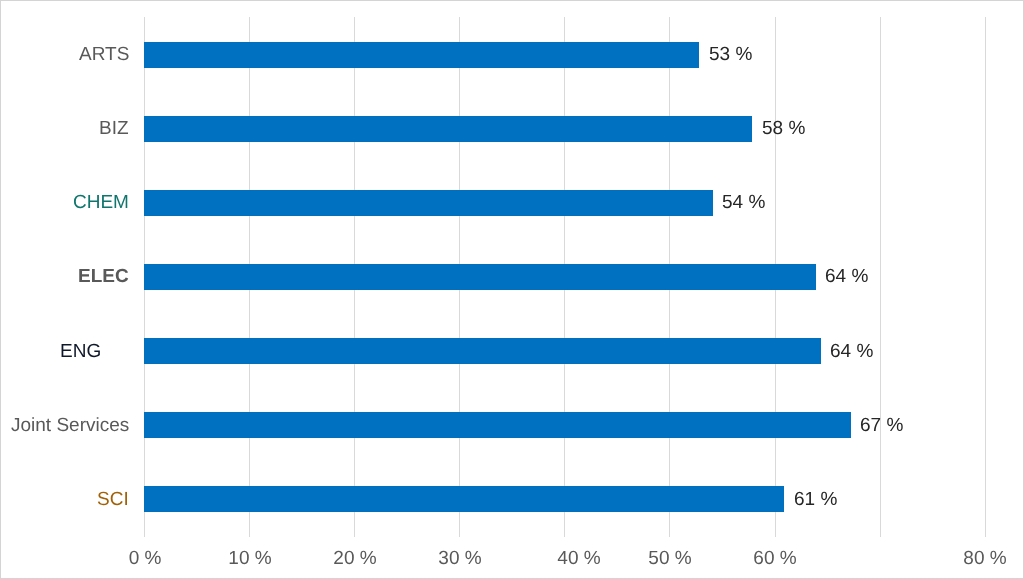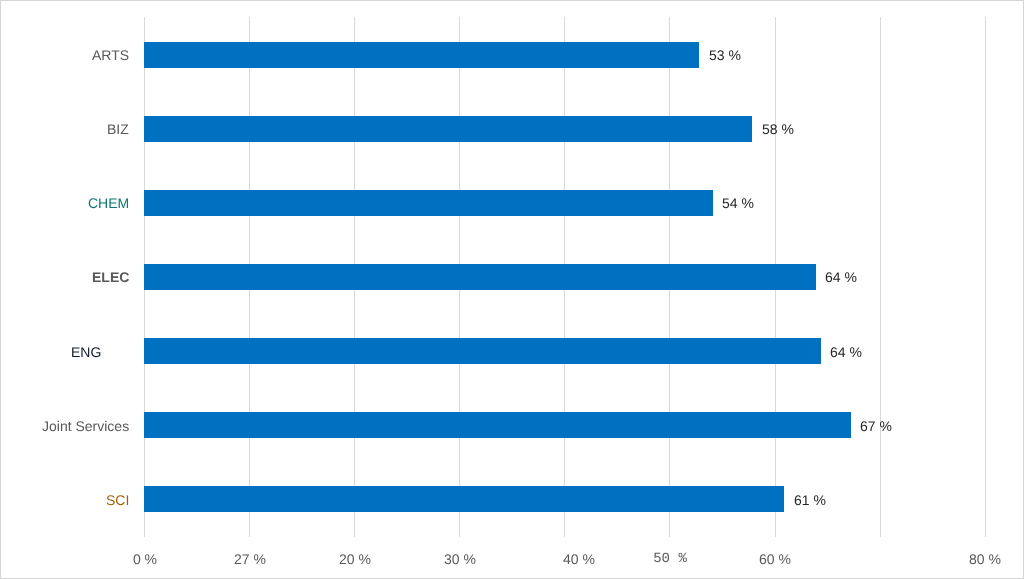--- a/index.html
+++ b/index.html
@@ -18,21 +18,21 @@
   }
   #chart-frame {
     position:absolute; left:0; top:0;
     width:1022px; height:577px;
     border:1px solid #d4d4d4;
     pointer-events:none;
   }
   .gridline, .axisline { position:absolute; width:1px; }
   .bar { position:absolute; }
   .catlabel, .dlabel, .xlabel {
-    position:absolute; font-size:14px; line-height:22px;
+    position:absolute; font-size:19px; line-height:22px;
     white-space:nowrap; will-change:transform;
   }
   .catlabel { text-align:right; }
   .xlabel { transform:translateX(-50%); }
 </style>
 </head>
 <body>
 
 <div id="chart" style="background: rgb(255, 255, 255);">
 
@@ -73,23 +73,23 @@
     <div class="catlabel" style="right: 895px; top: 118.171px; color: rgb(89, 89, 89);">BIZ</div>
     <div class="catlabel" style="right: 895px; top: 192.286px; color: #0f766e;">CHEM</div>
     <div class="catlabel" style="right: 895px; top: 266.4px; color: rgb(89, 89, 89); font-weight: bold;">ELEC</div>
     <div class="catlabel" style="right: 923px; top: 340.514px; color: #0f172a;">ENG</div>
     <div class="catlabel" style="right: 895px; top: 414.629px; color: rgb(89, 89, 89); text-align: right;">Joint Services</div>
     <div class="catlabel" style="right: 895px; top: 488.743px; color: #a16207;">SCI</div>
   </div>
 
   <div id="valaxis">
     <div class="xlabel" style="left: 144.7px; top: 548.3px; color: rgb(89, 89, 89);">0 %</div>
-    <div class="xlabel" style="left: 249.775px; top: 548.3px; color: rgb(89, 89, 89);">27 %</div>
+    <div class="xlabel" style="left: 249.775px; top: 548.3px; color: rgb(89, 89, 89);">10 %</div>
     <div class="xlabel" style="left: 354.85px; top: 548.3px; color: rgb(89, 89, 89);">20 %</div>
     <div class="xlabel" style="left: 459.925px; top: 548.3px; color: rgb(89, 89, 89);">30 %</div>
     <div class="xlabel" style="left: 565px; top: 548.3px; color: rgb(89, 89, 89); margin-left: 14px;">40 %</div>
-    <div class="xlabel" style="left: 670.075px; top: 548.3px; color: rgb(89, 89, 89); font-family: Liberation Mono, monospace;">50 %</div>
+    <div class="xlabel" style="left: 670.075px; top: 548.3px; color: rgb(89, 89, 89);">50 %</div>
     <div class="xlabel" style="left: 775.15px; top: 548.3px; color: rgb(89, 89, 89);">60 %</div>
     <div class="xlabel" style="left: 880.225px; top: 548.3px; color: #7f1d1d; margin-top: 44px;">70 %</div>
     <div class="xlabel" style="left: 985.3px; top: 548.3px; color: rgb(89, 89, 89);">80 %</div>
   </div>
 
 </div>
 
 </body></html>

